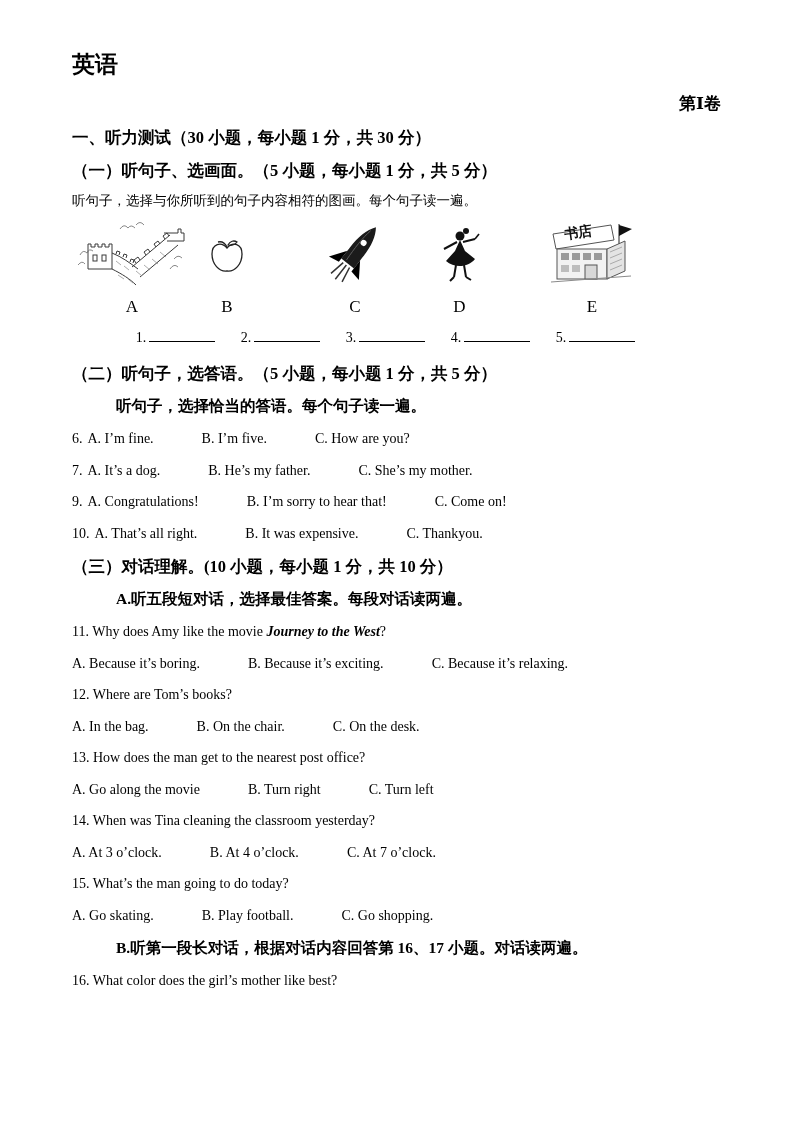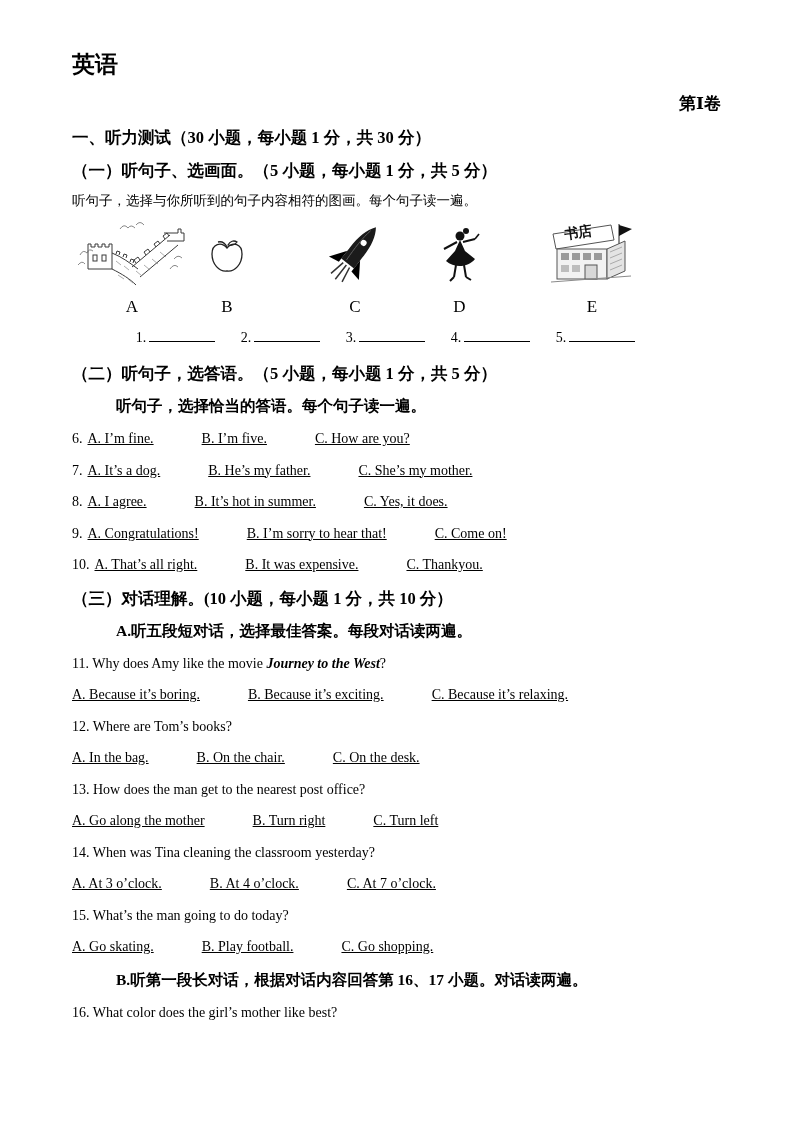--- a/index.html
+++ b/index.html
@@ -23,21 +23,21 @@
   .fig-a { width: 120px; }
   .fig-b { width: 60px; margin-left: 5px; }
   .fig-c { width: 70px; margin-left: 63px; }
   .fig-d { width: 55px; margin-left: 42px; }
   .fig-e { width: 100px; margin-left: 55px; }
   .blanks-row { margin: 0 0 14px 0; font-size: 14px; line-height: 20px; white-space: nowrap; text-align: center; }
   .blank-item { display: inline-block; margin-right: 22px; }
   .blank-line { display: inline-block; width: 66px; height: 13px; border-bottom: 1px solid #000; margin-left: 3px; }
   .q-line { font-size: 14px; line-height: 19.5px; margin: 0 0 12px 0; white-space: nowrap; }
   .q-num { margin-right: 5px; }
-  .options .opt { margin-right: 48px; text-decoration: underline; }
+  .options .opt { margin-right: 48px; }
   .options .opt:last-child { margin-right: 0; }
   .movie-title { font-weight: bold; font-style: italic; }
   svg { display: block; }
   svg text { font-family: "Liberation Sans", sans-serif; }
 </style>
 </head>
 <body>
 
 <div class="page">
 
@@ -171,23 +171,20 @@
   <div class="zh-heading">（二）听句子，选答语。（5 小题，每小题 1 分，共 5 分）</div>
   <div class="zh-instruction-bold">听句子，选择恰当的答语。每个句子读一遍。</div>
 
   <p class="q-line options">
     <span class="q-num">6.</span><span class="opt">A. I’m fine.</span><span class="opt">B. I’m five.</span><span class="opt">C. How are you?</span>
   </p>
   <p class="q-line options">
     <span class="q-num">7.</span><span class="opt">A. It’s a dog.</span><span class="opt">B. He’s my father.</span><span class="opt">C. She’s my mother.</span>
   </p>
   <p class="q-line options">
-    <span class="q-num">8.</span><span class="opt">A. I agree.</span><span class="opt">B. It’s hot in summer.</span><span class="opt">C. Yes, it does.</span>
-  </p>
-  <p class="q-line options">
     <span class="q-num">9.</span><span class="opt">A. Congratulations!</span><span class="opt">B. I’m sorry to hear that!</span><span class="opt">C. Come on!</span>
   </p>
   <p class="q-line options">
     <span class="q-num">10.</span><span class="opt">A. That’s all right.</span><span class="opt">B. It was expensive.</span><span class="opt">C. Thankyou.</span>
   </p>
 
   <div class="zh-heading">（三）对话理解。(10 小题，每小题 1 分，共 10 分）</div>
   <div class="zh-instruction-bold">A.听五段短对话，选择最佳答案。每段对话读两遍。</div>
 
   <p class="q-line">
@@ -197,21 +194,21 @@
     <span class="opt">A. Because it’s boring.</span><span class="opt">B. Because it’s exciting.</span><span class="opt">C. Because it’s relaxing.</span>
   </p>
 
   <p class="q-line">12. Where are Tom’s books?</p>
   <p class="q-line options">
     <span class="opt">A. In the bag.</span><span class="opt">B. On the chair.</span><span class="opt">C. On the desk.</span>
   </p>
 
   <p class="q-line">13. How does the man get to the nearest post office?</p>
   <p class="q-line options">
-    <span class="opt">A. Go along the mother</span><span class="opt">B. Turn right</span><span class="opt">C. Turn left</span>
+    <span class="opt">A. Go along the movie</span><span class="opt">B. Turn right</span><span class="opt">C. Turn left</span>
   </p>
 
   <p class="q-line">14. When was Tina cleaning the classroom yesterday?</p>
   <p class="q-line options">
     <span class="opt">A. At 3 o’clock.</span><span class="opt">B. At 4 o’clock.</span><span class="opt">C. At 7 o’clock.</span>
   </p>
 
   <p class="q-line">15. What’s the man going to do today?</p>
   <p class="q-line options">
     <span class="opt">A. Go skating.</span><span class="opt">B. Play football.</span><span class="opt">C. Go shopping.</span>

